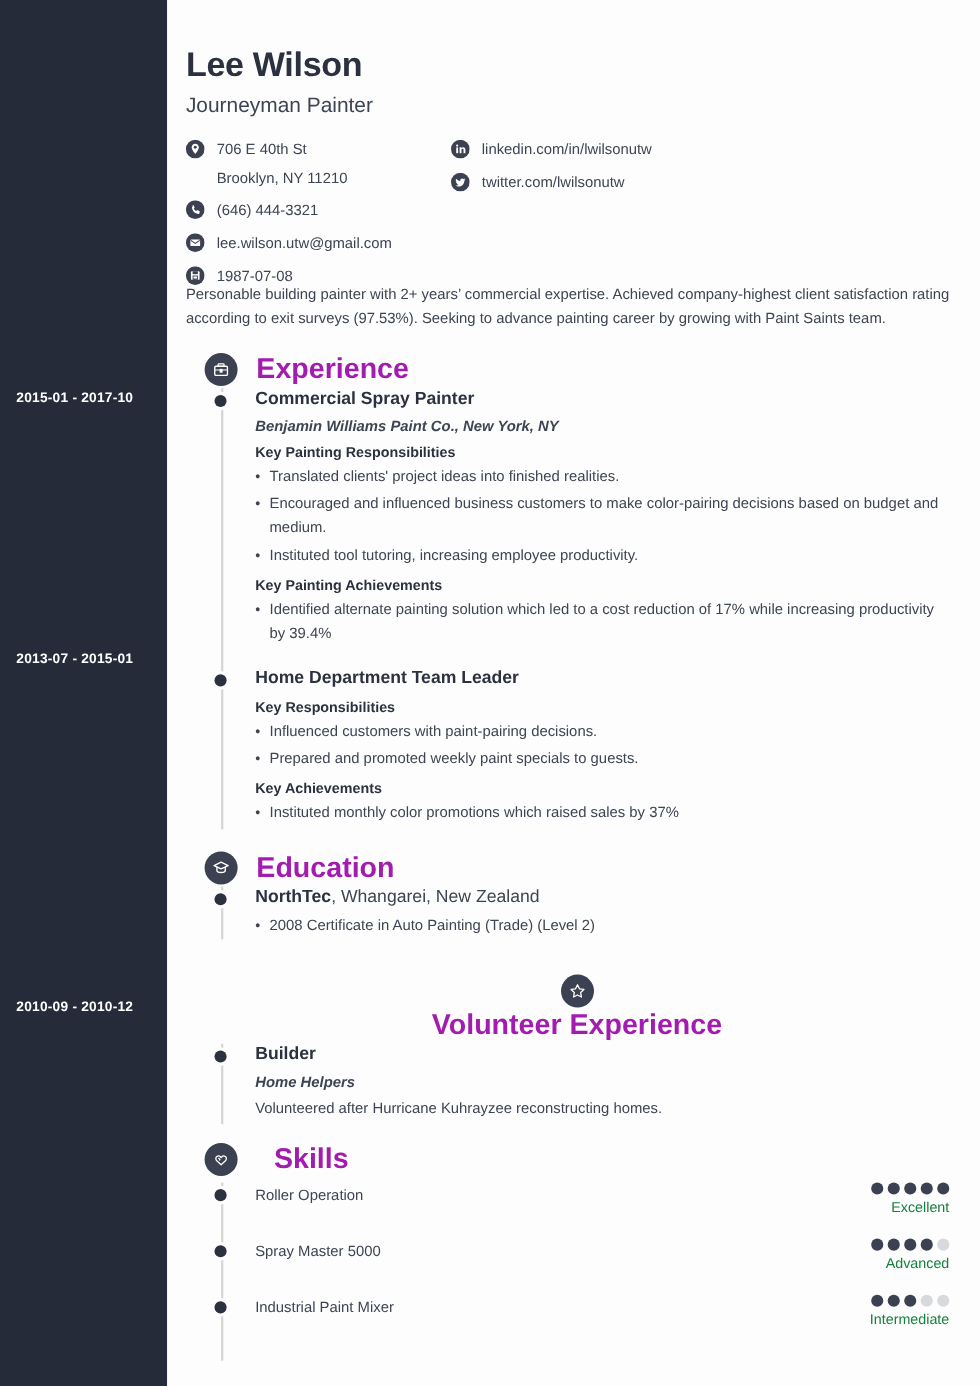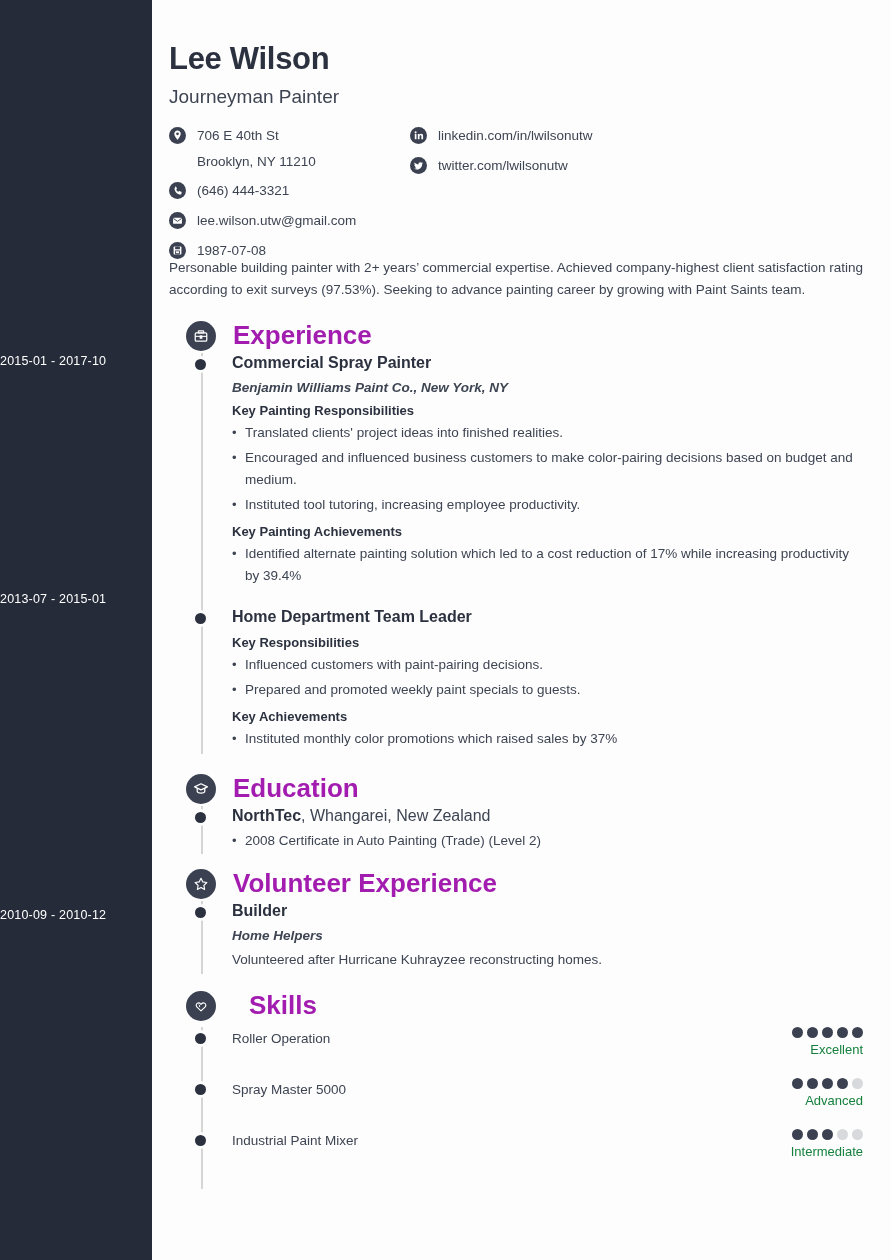--- a/index.html
+++ b/index.html
@@ -12,22 +12,22 @@
   .page { position: relative; width: 891px; height: 1260px; overflow: hidden; background: #fbfbfb; }
 
   
   .sidebar {
     position: absolute; left: 0; top: 0;
     width: 152px; height: 1260px;
     background: #252b38;
   }
   .sidebar-date {
     position: absolute; right: 16px;
-    width: 136px; text-align: left;
-    color: #ffffff; font-size: 12.5px; font-weight: normal;
+    width: 136px; text-align: center;
+    color: #ffffff; font-size: 12.5px; font-weight: bold;
     letter-spacing: .2px; white-space: nowrap;
   }
 
   
   .main {
     position: absolute; left: 152px; top: 0;
     width: 739px; height: 1260px;
     background: #fdfdfd;
     padding: 16px 28px 0 17px;
   }
@@ -309,21 +309,21 @@
         <span class="tl-dot"></span>
         <div class="entry-title">
           <span>NorthTec</span><span class="plain">, Whangarei, New Zealand</span>
         </div>
         <ul class="bullets">
           <li>2008 Certificate in Auto Painting (Trade) (Level 2)</li>
         </ul>
       </div>
     </div>
 
-    <div class="section-head" style="margin-top:14px;">
+    <div class="section-head" style="margin-top:32px;flex-direction:column;">
       <span class="sec-badge">
         <svg width="18" height="18" viewBox="0 0 20 20">
           <path d="M10 3.6l2 4.1 4.5.6-3.3 3.2.8 4.5-4-2.1-4 2.1.8-4.5L3.5 8.3l4.5-.6z" fill="none" stroke="#fff" stroke-width="1.3" stroke-linejoin="round"></path>
         </svg>
       </span>
       <span class="sec-title">Volunteer Experience</span>
     </div>
 
     <div class="tl">
       <div class="tl-line"></div>

